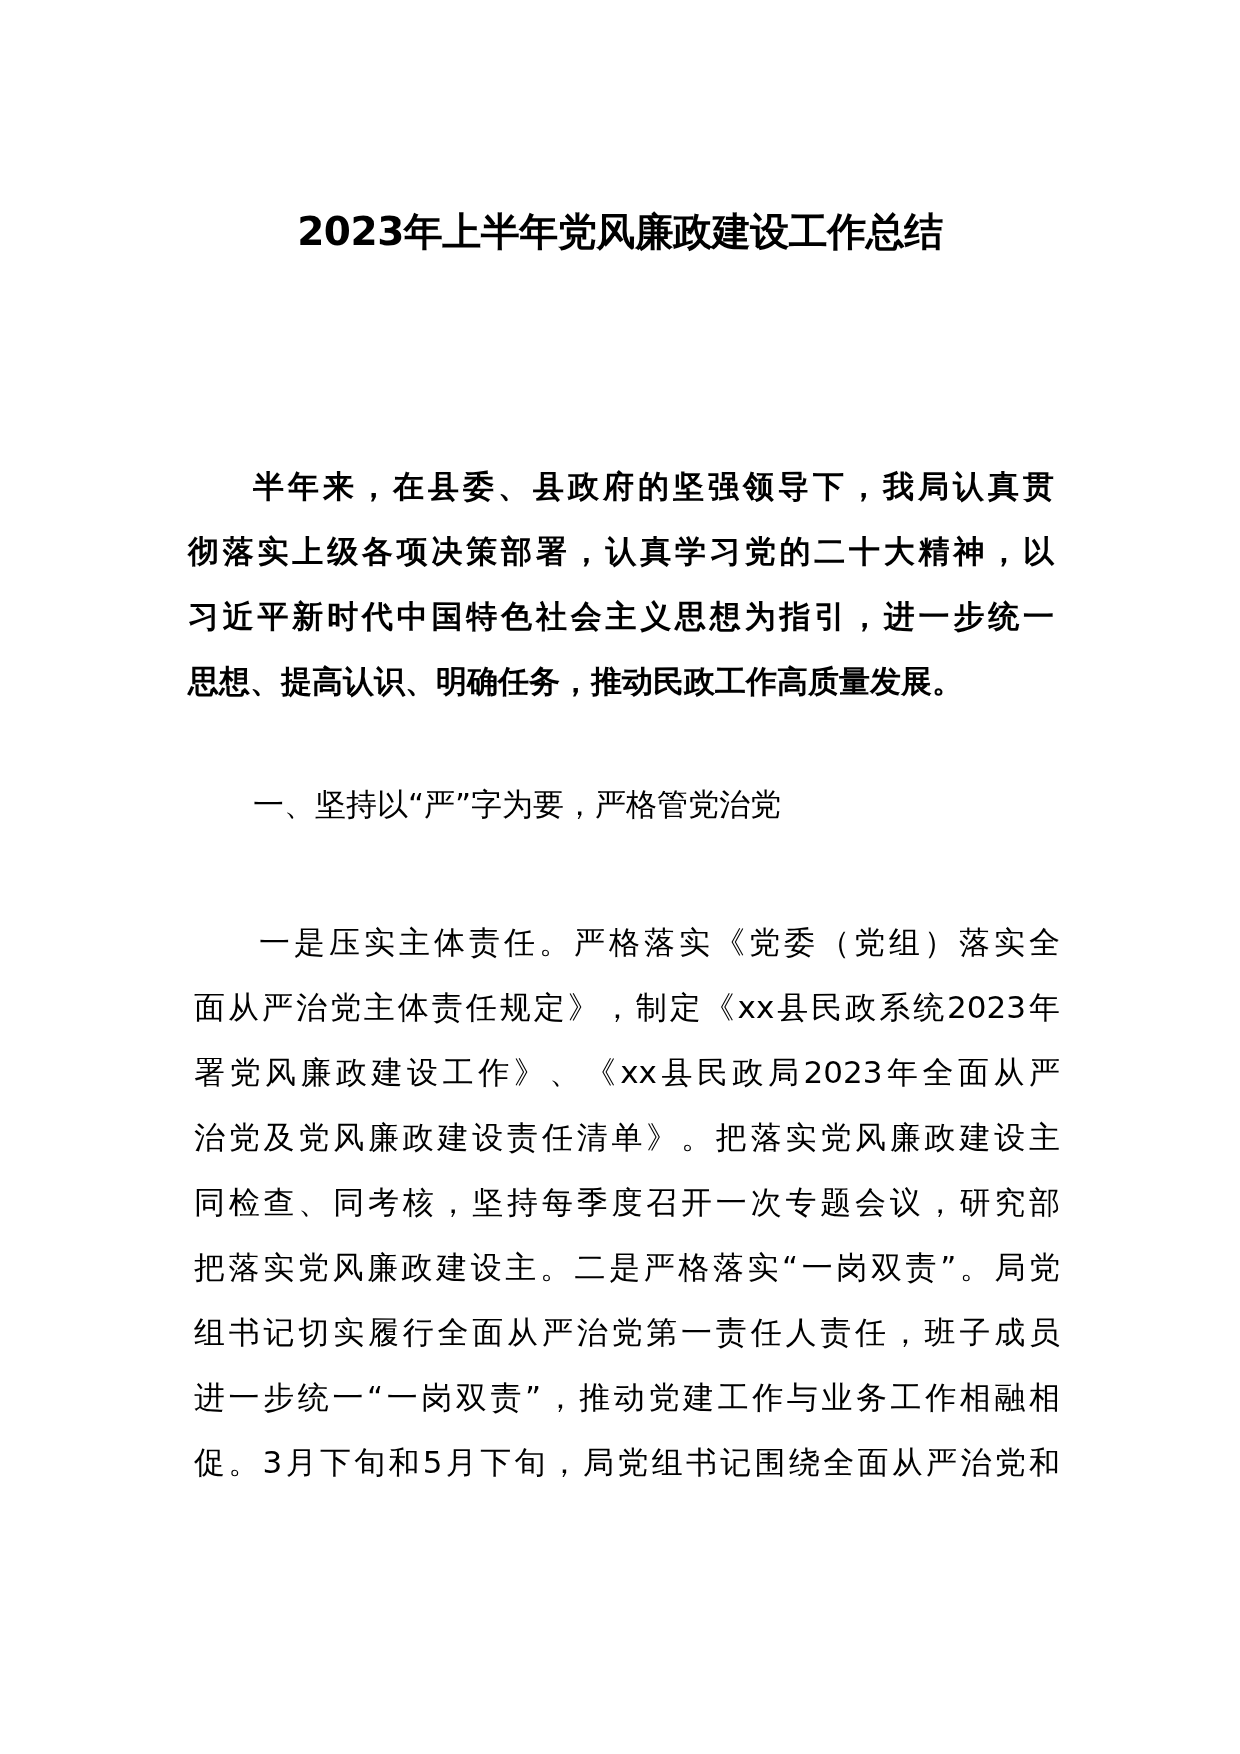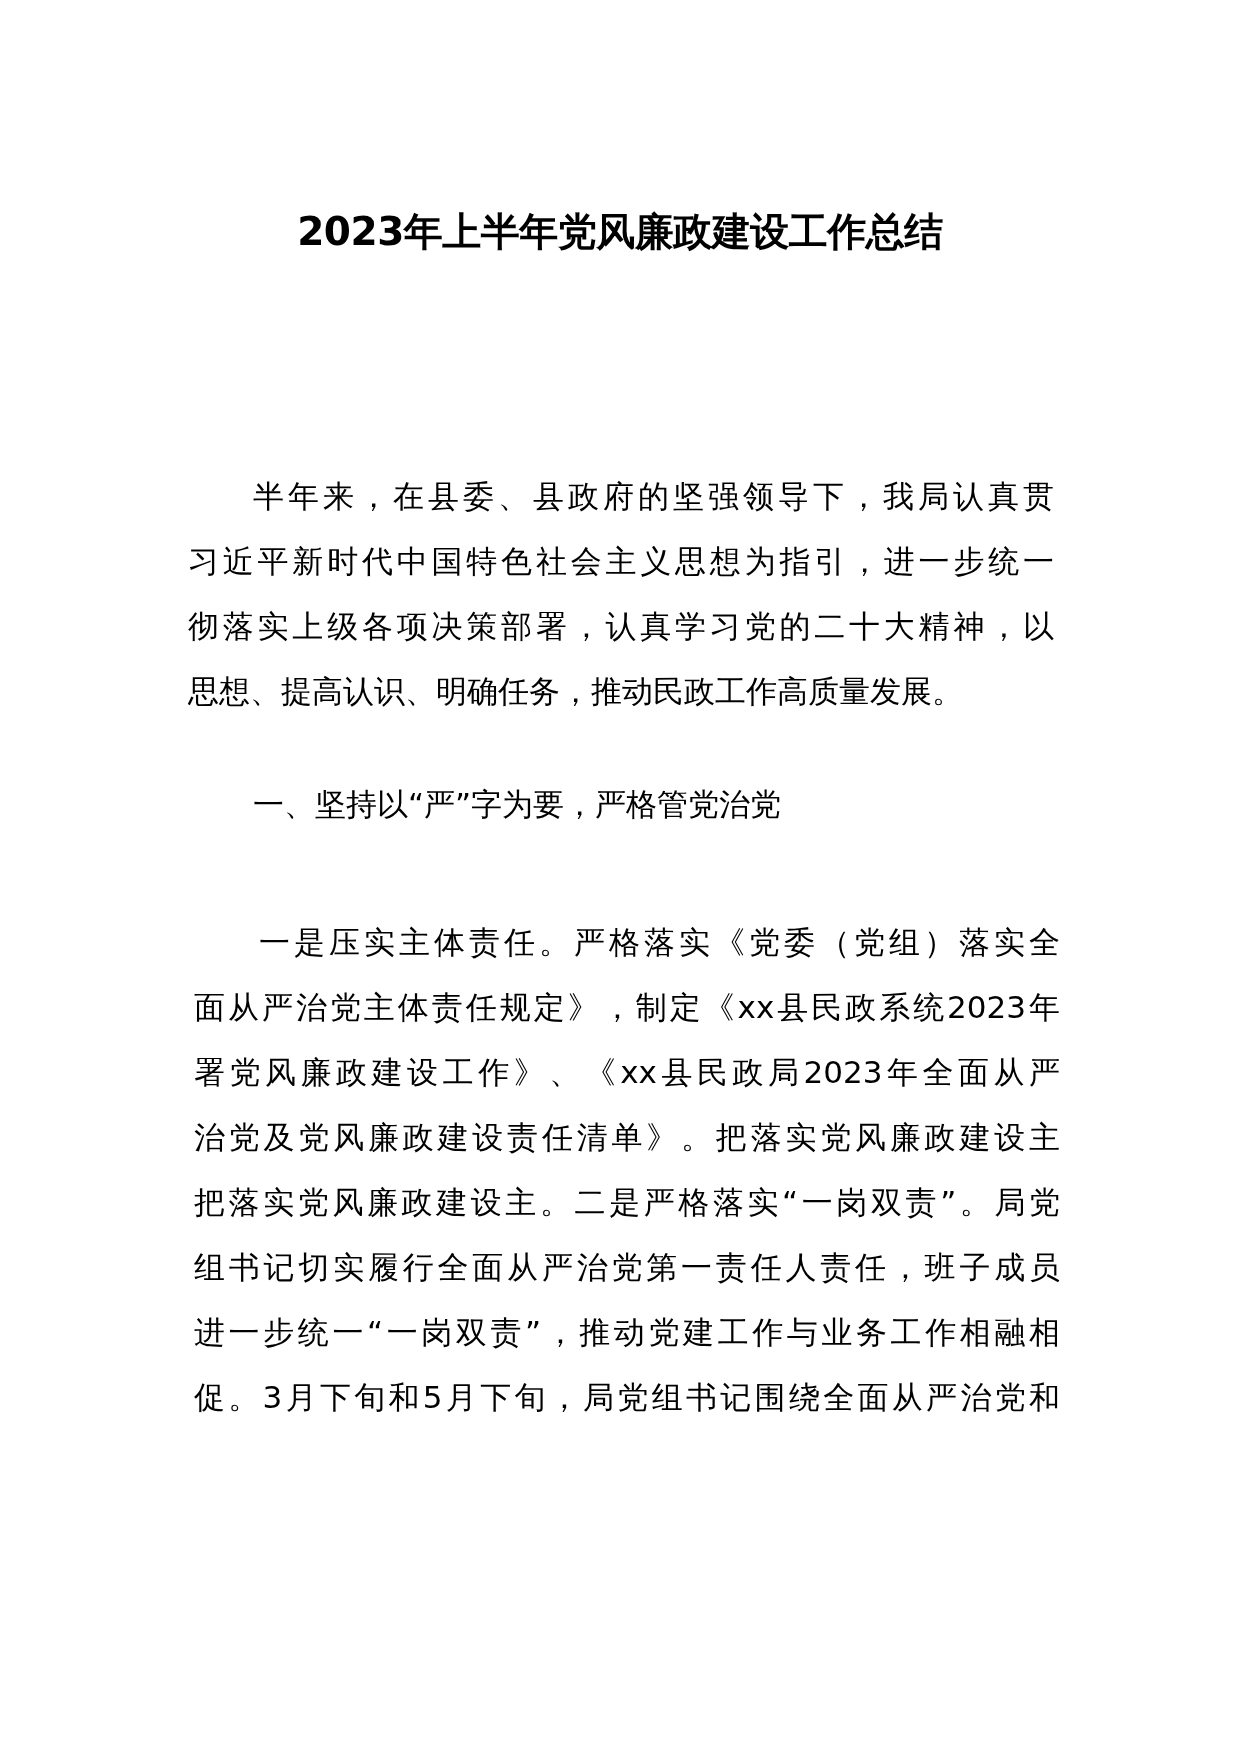--- a/index.html
+++ b/index.html
@@ -50,46 +50,47 @@
       height: 65px;
       white-space: nowrap;
       text-align-last: justify;
     }
     .line.last {
       text-align-last: left;
     }
     .indent {
       padding-left: 65px;
     }
-    #para-intro { top: 464px; }
+    #para-intro { top: 454px; font-weight: bold; }
     #heading-1 { top: 772px; }
     #para-1 { top: 910px; margin-left: 6px; }
   </style>
 </head>
 <body>
 
 <div class="page">
 
   <h1 class="title">2023年上半年党风廉政建设工作总结</h1>
 
   <div class="body-text" id="para-intro">
     <span class="line indent">半年来，在县委、县政府的坚强领导下，我局认真贯</span>
+    <span class="line">彻落实上级各项决策部署，认真学习党的二十大精神，以</span>
     <span class="line">习近平新时代中国特色社会主义思想为指引，进一步统一</span>
-    <span class="line">彻落实上级各项决策部署，认真学习党的二十大精神，以</span>
     <span class="line last">思想、提高认识、明确任务，推动民政工作高质量发展。</span>
   </div>
 
   <div class="body-text" id="heading-1">
     <span class="line last indent">一、坚持以“严”字为要，严格管党治党</span>
   </div>
 
   <div class="body-text" id="para-1">
     <span class="line indent">一是压实主体责任。严格落实《党委（党组）落实全</span>
     <span class="line">面从严治党主体责任规定》，制定《xx县民政系统2023年</span>
     <span class="line">署党风廉政建设工作》、《xx县民政局2023年全面从严</span>
     <span class="line">治党及党风廉政建设责任清单》。把落实党风廉政建设主</span>
+    <span class="line">同检查、同考核，坚持每季度召开一次专题会议，研究部</span>
     <span class="line">把落实党风廉政建设主。二是严格落实“一岗双责”。局党</span>
     <span class="line">组书记切实履行全面从严治党第一责任人责任，班子成员</span>
     <span class="line">进一步统一“一岗双责”，推动党建工作与业务工作相融相</span>
     <span class="line">促。3月下旬和5月下旬，局党组书记围绕全面从严治党和</span>
   </div>
 
 </div>
 
 </body></html>

